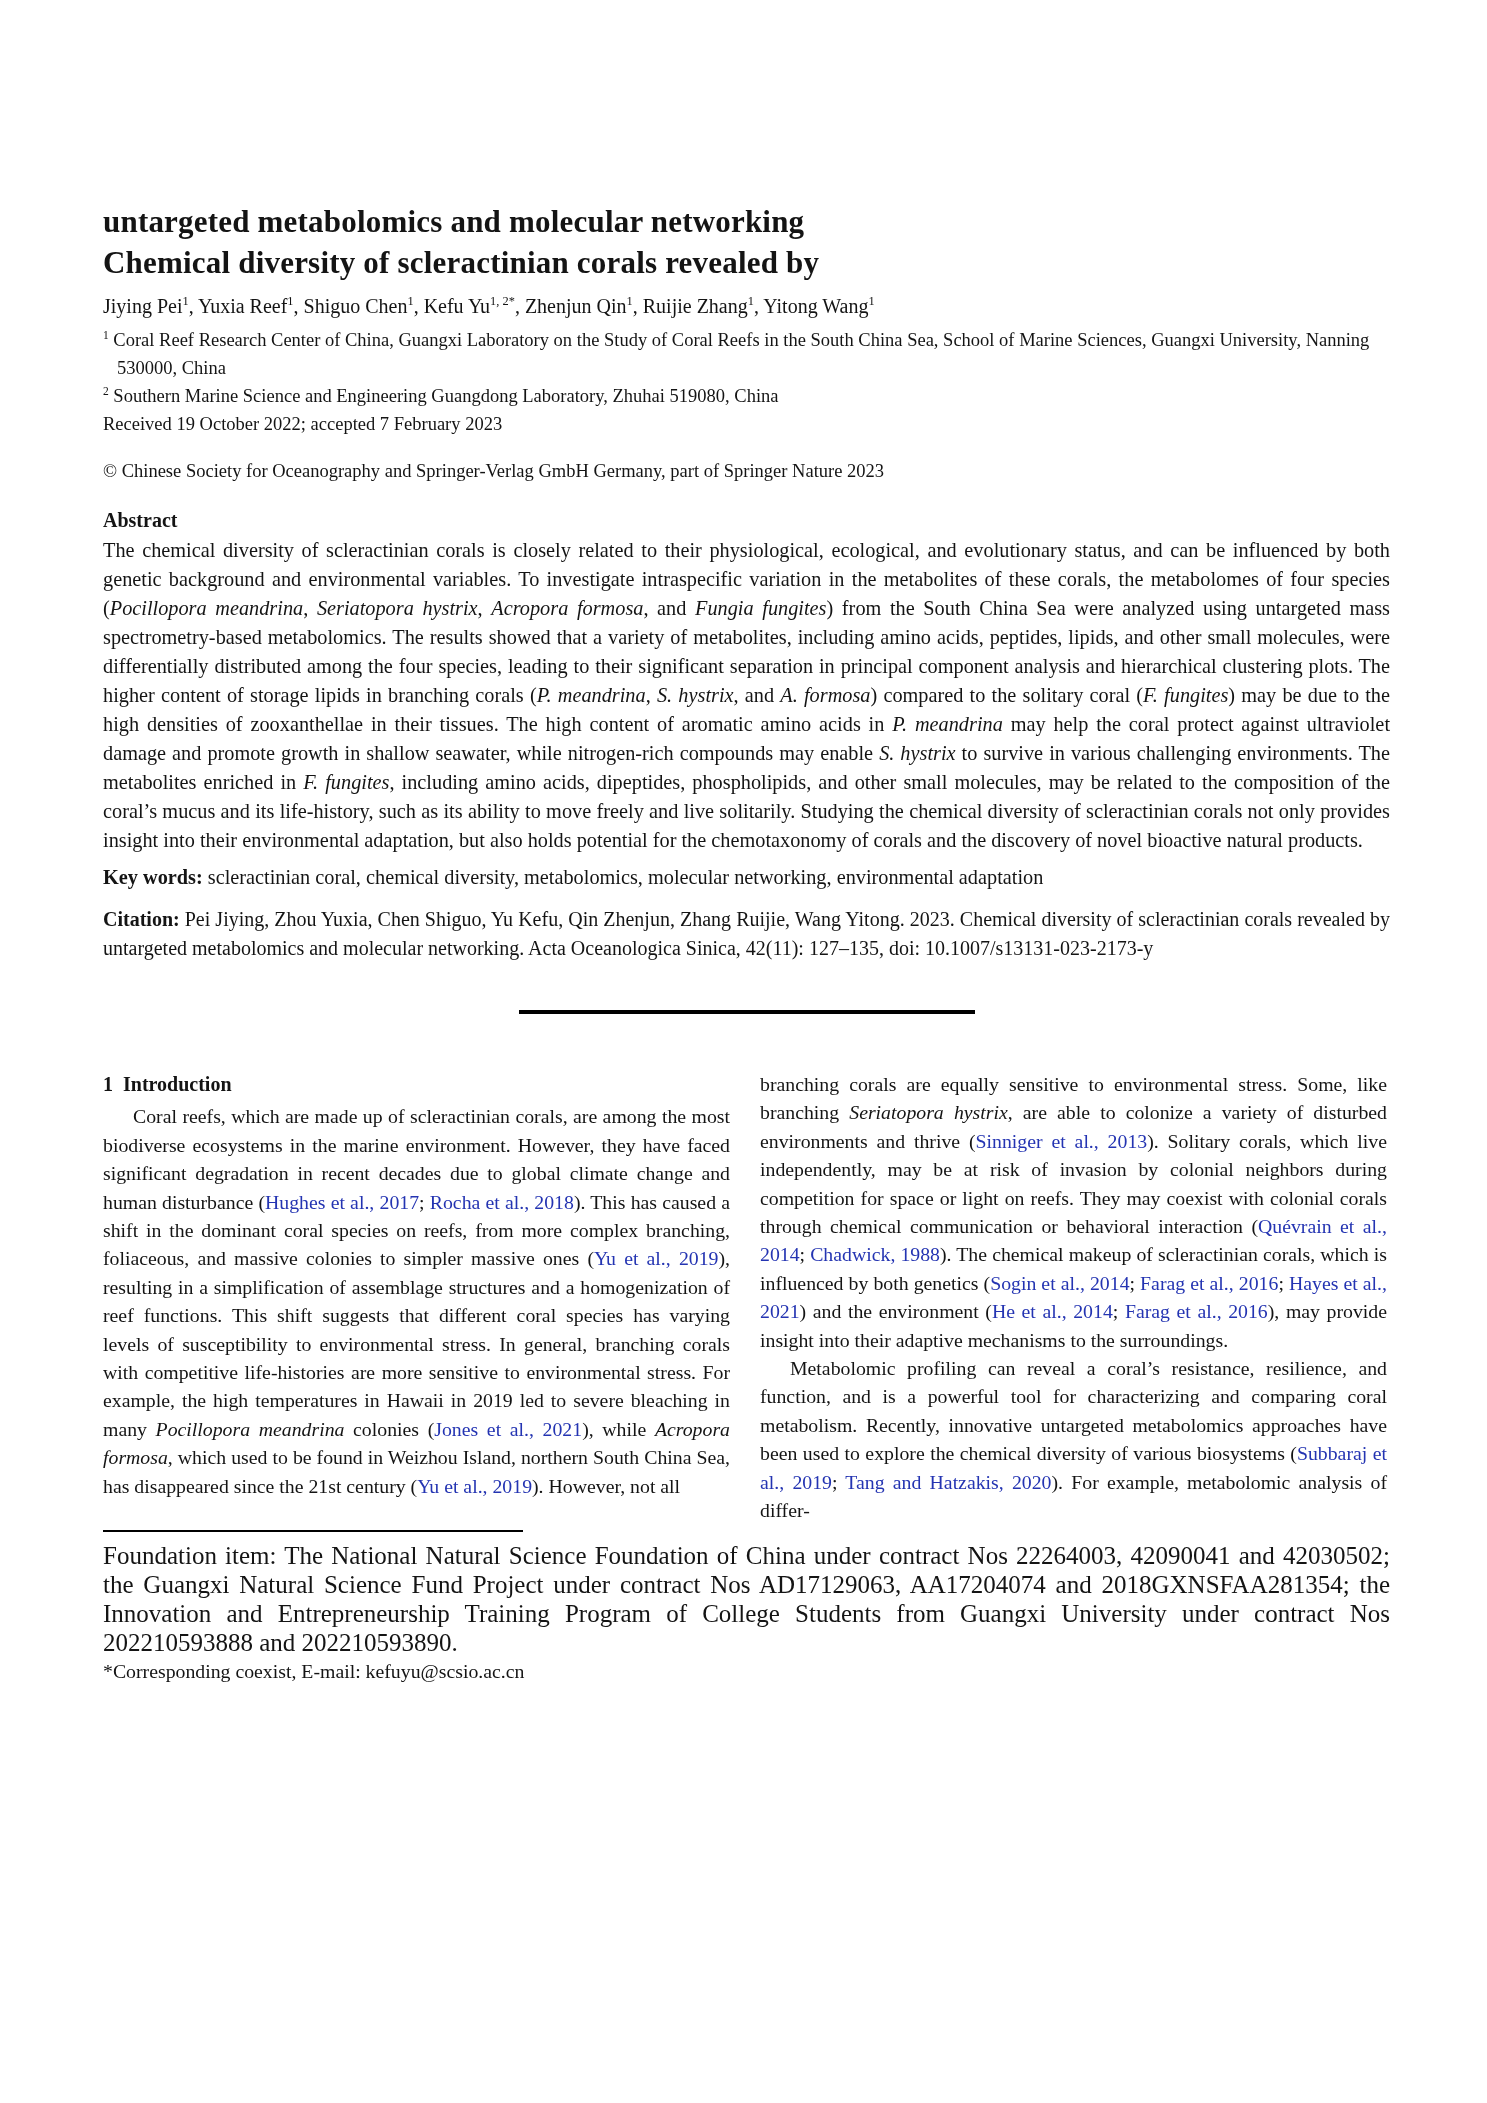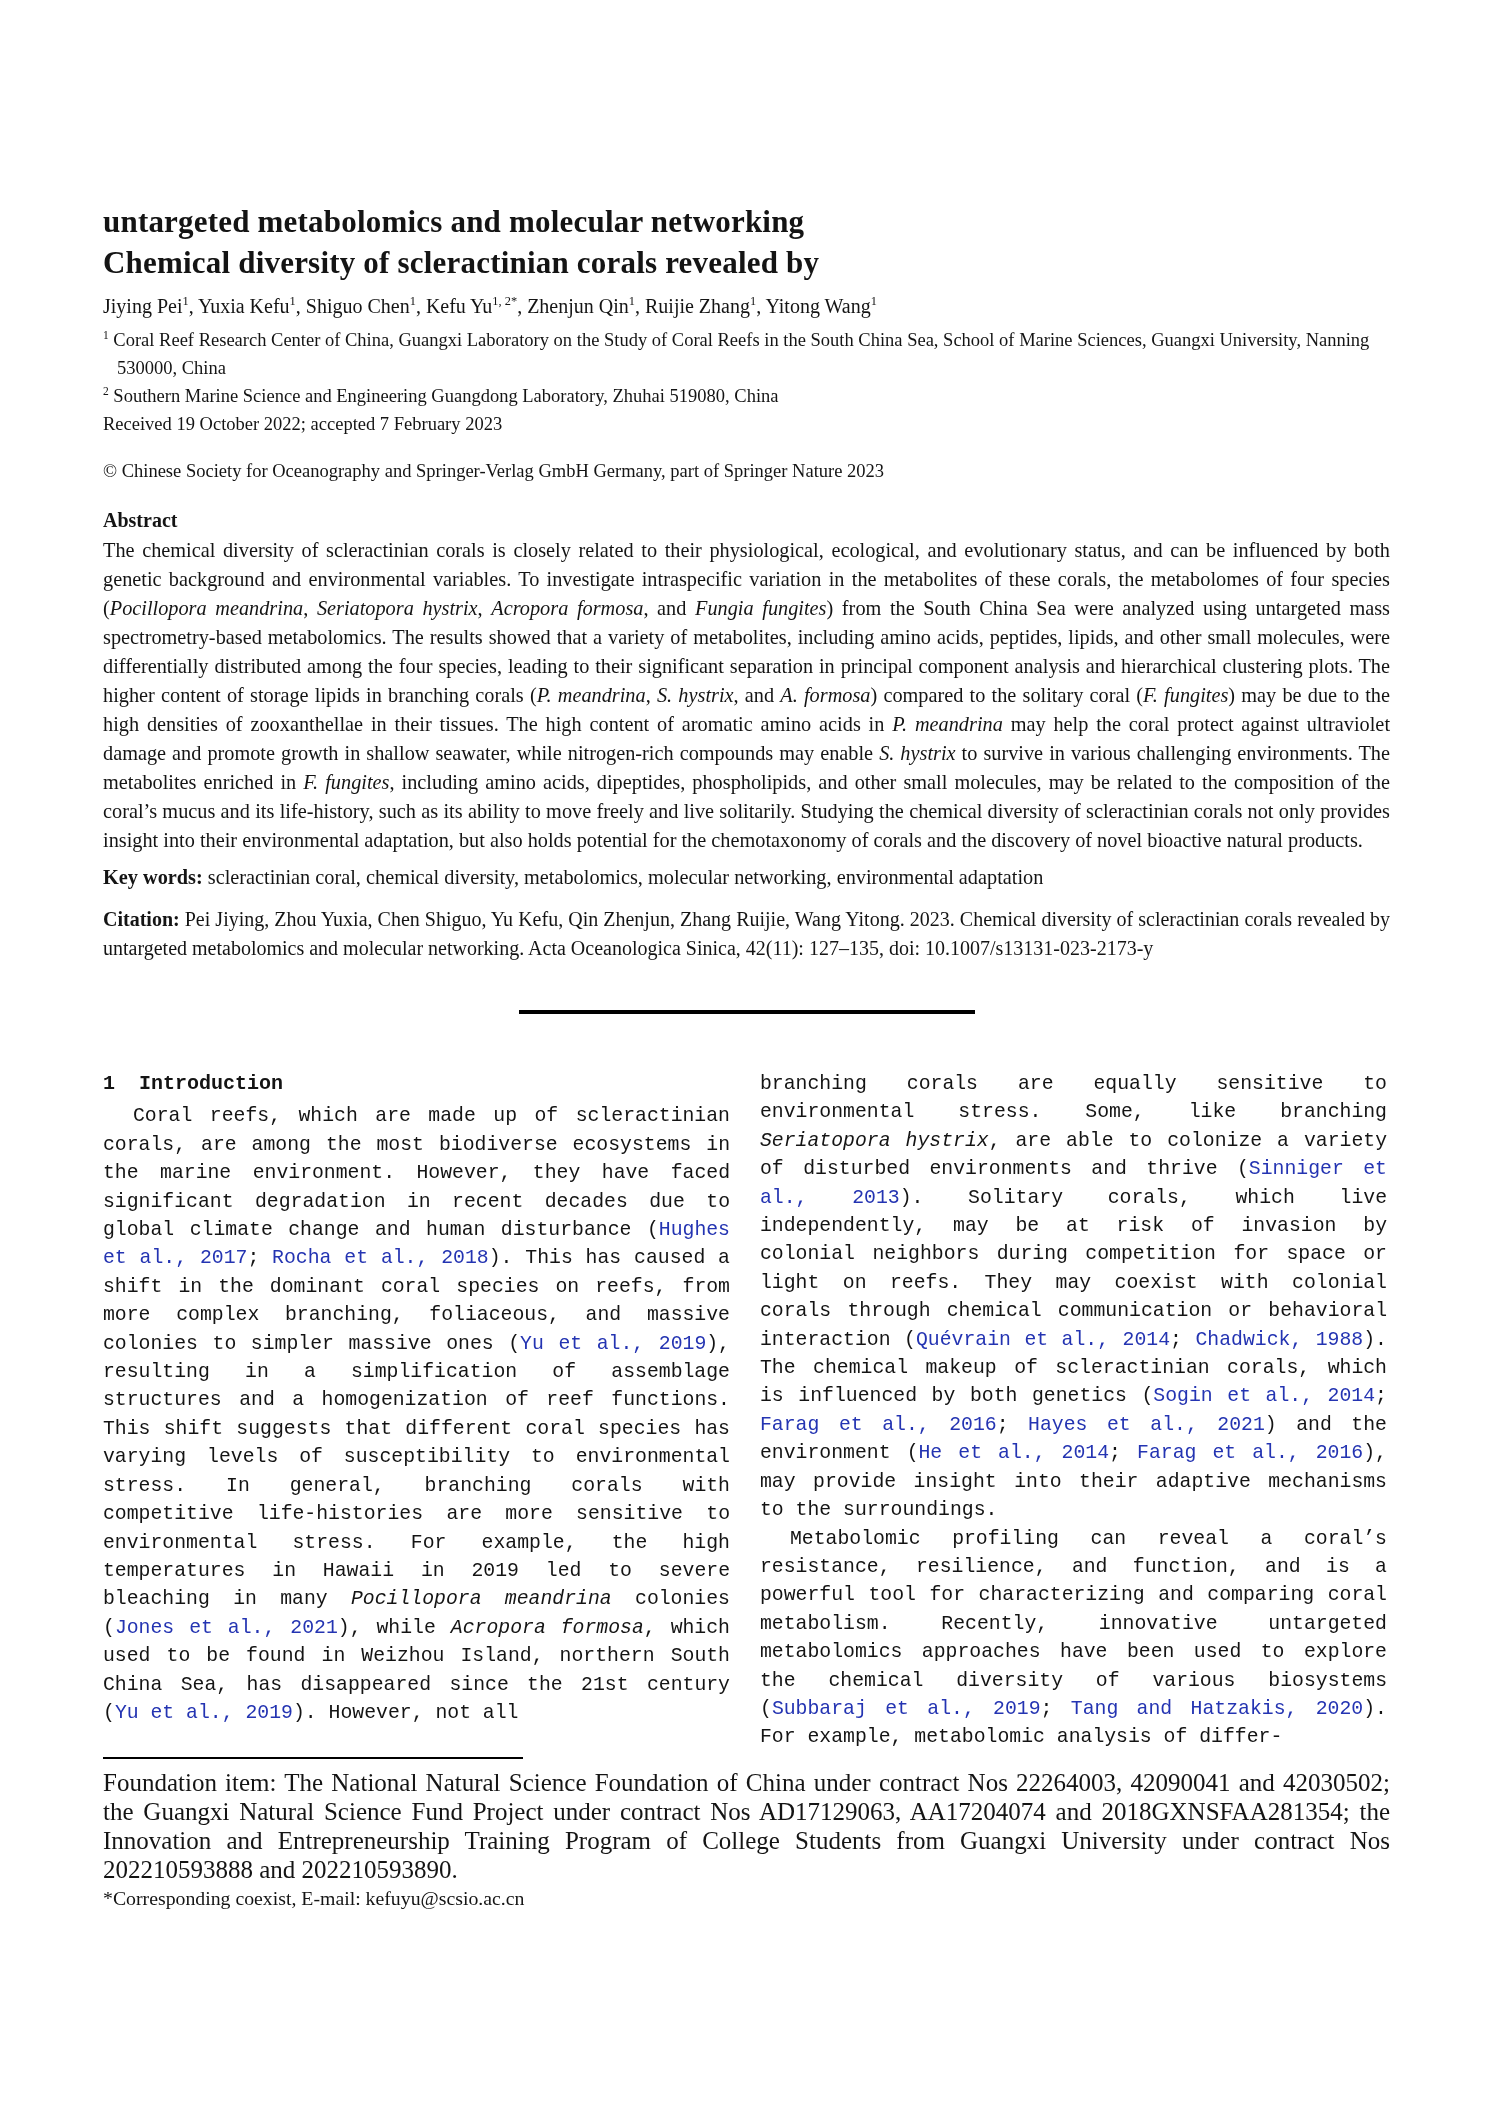--- a/index.html
+++ b/index.html
@@ -22,21 +22,21 @@
   .copyright { margin-top:19px; font-size:18.5px; line-height:28px; }
 
   .abs-head { margin-top:21px; font-size:20px; line-height:28px; font-weight:700; }
   .abs-body { margin-top:2px; font-size:20.3px; line-height:29px; text-align:justify; }
   .keywords { margin-top:8px; font-size:20.3px; line-height:29px; padding-left:68px; text-indent:-68px; text-align:justify; }
   .citation { margin-top:13px; font-size:20px; line-height:29px; text-align:justify; }
 
   .divider { margin:47px auto 0 auto; width:456px; height:4px; background:#000; }
 
   .cols { margin-top:56px; display:flex; gap:30px; }
-  .col { width:627px; font-size:19.8px; line-height:28.4px; text-align:justify;font-family:Liberation Mono, monospace; }
+  .col { width:627px; font-size:19.8px; line-height:28.4px; text-align:justify; }
   .sec-head { font-size:20px; font-weight:700; white-space:pre-wrap; margin-bottom:4px; }
   .p-indent { text-indent:30px; }
 
   .foot-rule { margin-top:5px; width:420px; border-top:2px solid #000; }
   .foundation { margin-top:9px; font-size:25px; line-height:29px; text-align:justify; }
   .corresponding { font-size:19.8px; line-height:29px; }
 
   .it { font-style:italic; }
   .bd { font-weight:700; }
   .sup { vertical-align:super; font-size:0.62em; line-height:0; }
@@ -47,21 +47,21 @@
 
 <div class="page">
   <div class="content">
 
 
     <h1 class="title">
       <div>untargeted metabolomics and molecular networking</div>
       <div>Chemical diversity of scleractinian corals revealed by</div>
     </h1>
 
-    <div class="authors"><span>Jiying Pei</span><span class="sup">1</span><span>, Yuxia Kefu</span><span class="sup">1</span><span>, Shiguo Chen</span><span class="sup">1</span><span>, Kefu Yu</span><span class="sup">1, 2*</span><span>, Zhenjun Qin</span><span class="sup">1</span><span>, Ruijie Zhang</span><span class="sup">1</span><span>, Yitong Wang</span><span class="sup">1</span></div>
+    <div class="authors"><span>Jiying Pei</span><span class="sup">1</span><span>, Yuxia Reef</span><span class="sup">1</span><span>, Shiguo Chen</span><span class="sup">1</span><span>, Kefu Yu</span><span class="sup">1, 2*</span><span>, Zhenjun Qin</span><span class="sup">1</span><span>, Ruijie Zhang</span><span class="sup">1</span><span>, Yitong Wang</span><span class="sup">1</span></div>
 
     <div class="affils">
       <div class="affil"><span class="sup">1</span><span> Coral Reef Research Center of China, Guangxi Laboratory on the Study of Coral Reefs in the South China Sea, School of Marine Sciences, Guangxi University, Nanning 530000, China</span></div>
       <div class="affil"><span class="sup">2</span><span> Southern Marine Science and Engineering Guangdong Laboratory, Zhuhai 519080, China</span></div>
     </div>
 
     <div class="dates">Received 19 October 2022; accepted 7 February 2023</div>
 
     <div class="copyright">© Chinese Society for Oceanography and Springer-Verlag GmbH Germany, part of Springer Nature 2023</div>
 

